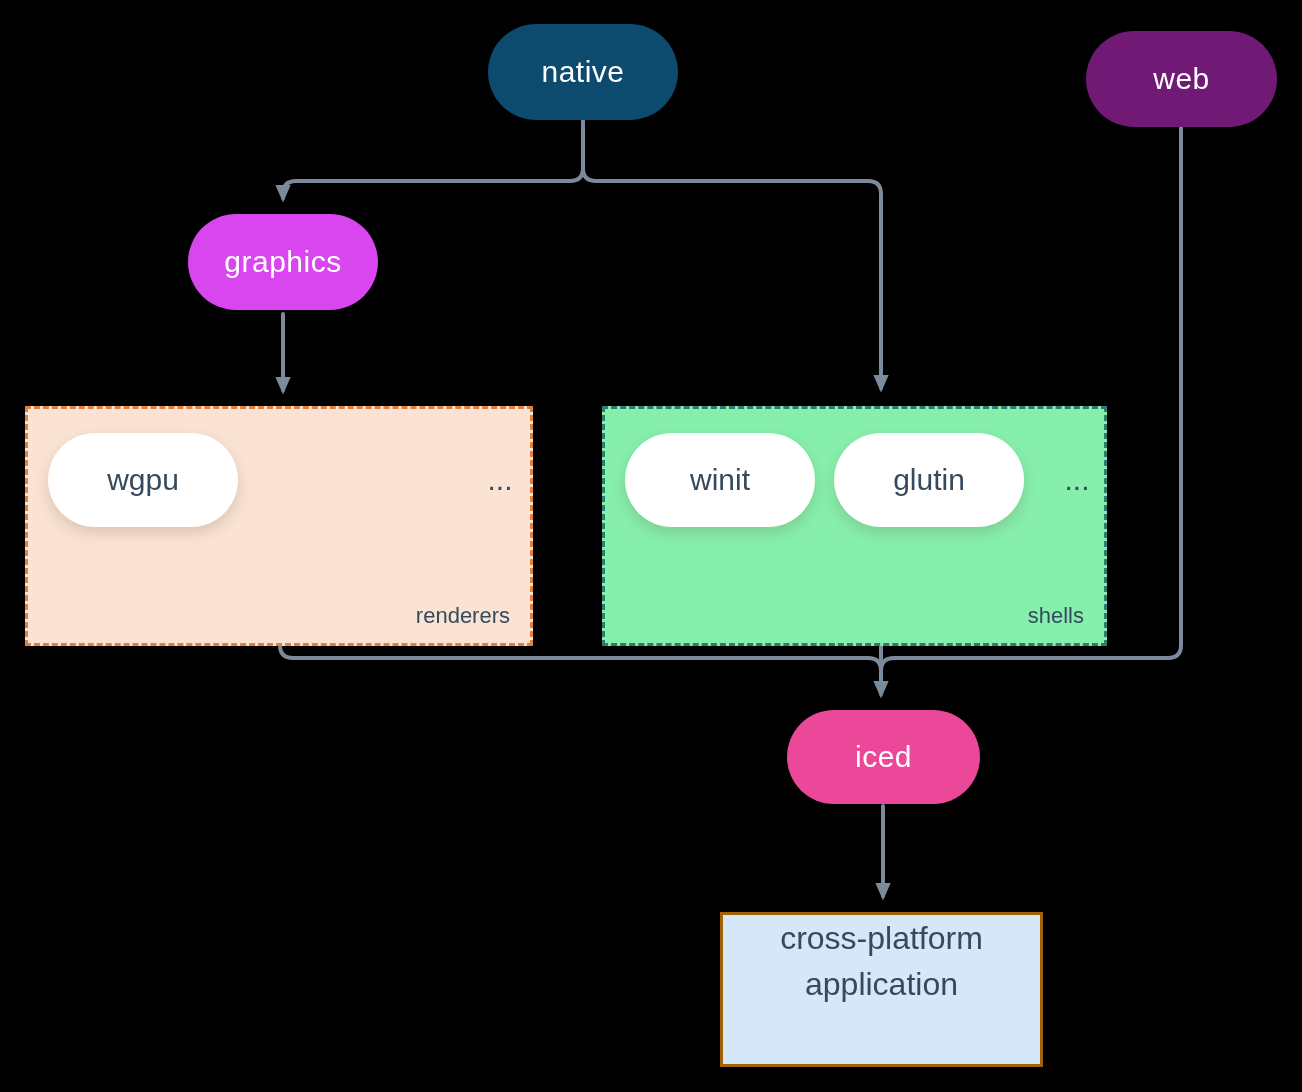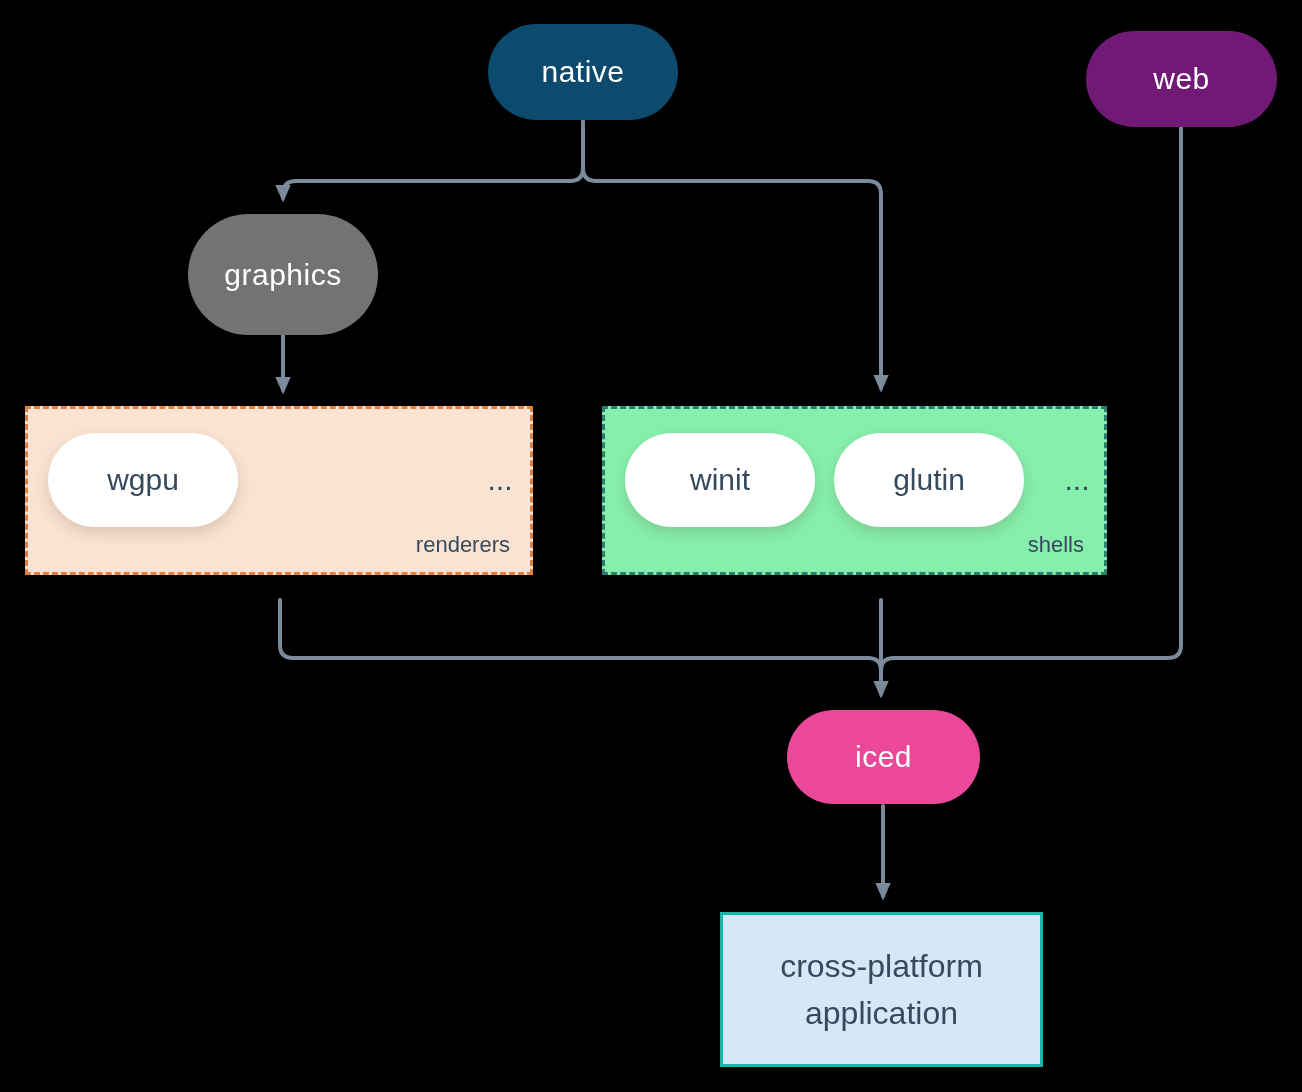--- a/index.html
+++ b/index.html
@@ -27,27 +27,27 @@
     display: flex;
     align-items: center;
     justify-content: center;
     border-radius: 999px;
     font-size: 30px;
     color: #ffffff;
     letter-spacing: 0.5px;
   }
   .pill-native   { left: 488px;  top: 24px;  width: 190px; height: 96px; background: #0c4a6e; }
   .pill-web      { left: 1086px; top: 31px;  width: 191px; height: 96px; background: #701a75; }
-  .pill-graphics { left: 188px;  top: 214px; width: 190px; height: 121px; background: #737373; }
+  .pill-graphics { left: 188px;  top: 214px; width: 190px; height: 96px; background: #d946ef; }
   .pill-iced     { left: 787px;  top: 710px; width: 193px; height: 94px; background: #ec4899; }
 
   .group {
     position: absolute;
     top: 406px;
-    height: 169px;
+    height: 240px;
     border: 3px dashed;
     box-sizing: border-box;
     text-decoration: underline;
   }
   .group-renderers {
     left: 25px;
     width: 508px;
     background: #fae3d3;
     border-color: #e2813d;
   }
@@ -93,25 +93,24 @@
     color: #364a5e;
   }
   .app-box {
     position: absolute;
     left: 720px;
     top: 912px;
     width: 323px;
     height: 155px;
     box-sizing: border-box;
     background: #d6e8f8;
-    border: 3px solid #14b8a6;
+    border: 3px solid #a16207;
     display: flex;
     flex-direction: column;
     align-items: center;
-    justify-content: center;
     font-size: 32px;
     line-height: 1.45;
     color: #364a5e;
   }
 </style>
 </head>
 <body>
 
 <div class="stage">
 

